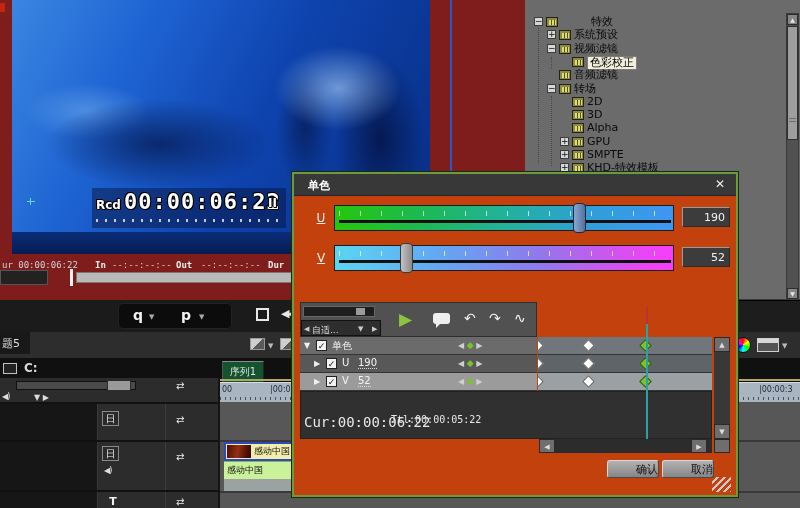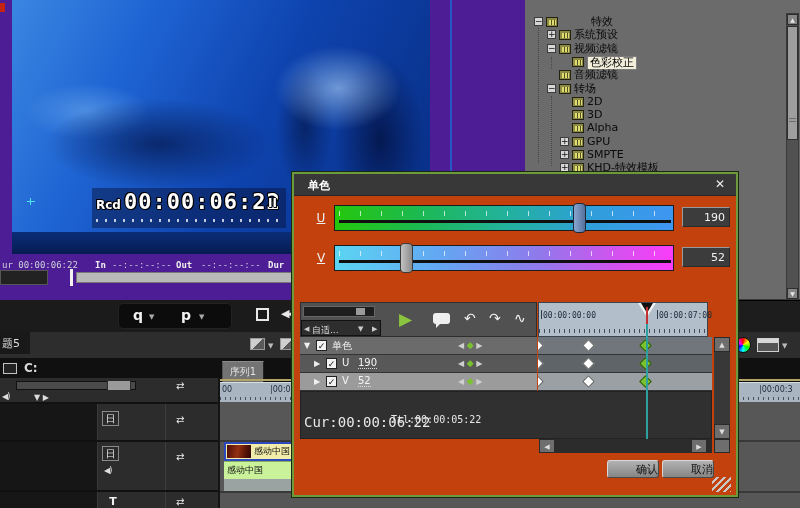--- a/index.html
+++ b/index.html
@@ -3,21 +3,21 @@
 <meta charset="utf-8">
 <style>
   html,body{margin:0;padding:0;background:#000;}
   *{box-sizing:border-box;}
   #screen{position:relative;width:800px;height:508px;overflow:hidden;
     font-family:"DejaVu Sans",sans-serif;background:#000;}
   .abs{position:absolute;}
   .mono{font-family:"DejaVu Sans Mono",monospace;}
 
   
-  #preview{left:0;top:0;width:525px;height:300px;background:#4c1d95;}
+  #preview{left:0;top:0;width:525px;height:300px;background:#7f1d1d;}
   #preview-image{left:12px;top:0;width:418px;height:232px;
     background:
       radial-gradient(90px 60px at 78% 38%, rgba(190,225,255,.55), rgba(190,225,255,0) 70%),
       radial-gradient(40px 90px at 70% 55%, rgba(6,30,90,.8), rgba(6,30,90,0) 70%),
       radial-gradient(150px 60px at 35% 62%, rgba(5,25,80,.75), rgba(5,25,80,0) 75%),
       radial-gradient(90px 40px at 18% 48%, rgba(120,180,240,.5), rgba(120,180,240,0) 70%),
       radial-gradient(60px 110px at 88% 60%, rgba(4,20,70,.85), rgba(4,20,70,0) 75%),
       linear-gradient(115deg,#3b86e2 0%,#1e63d2 28%,#0e43ae 58%,#082e84 100%);}
   #preview-floor{left:12px;top:232px;width:418px;height:22px;
     background:linear-gradient(#0a2d78,#061c52);}
@@ -79,21 +79,21 @@
   .tb-icon{position:absolute;top:6px;width:15px;height:12px;border:1px solid #9a9a9a;
     background:linear-gradient(135deg,#cfcfcf 50%,#5a5a5a 50%);}
   .tb-dd{position:absolute;top:10px;font-size:7px;color:#bbb;}
   #color-wheel{left:735px;top:5px;width:16px;height:16px;border-radius:50%;
     background:conic-gradient(#f00,#ff0,#0f0,#0ff,#00f,#f0f,#f00);border:1px solid #111;}
   #panel-icon{left:757px;top:6px;width:22px;height:14px;background:#555;border:1px solid #cfcfcf;}
   #panel-icon i{position:absolute;left:0;top:0;width:100%;height:4px;background:#d8d8d8;}
 
   
   #tab-row{left:0;top:358px;width:800px;height:24px;background:#101010;}
-  #seq-tab{left:222px;top:3px;width:42px;height:21px;background:#737373;border-top:1px solid #8a8a8a;
+  #seq-tab{left:222px;top:3px;width:42px;height:21px;background:#14532d;border-top:1px solid #8a8a8a;
     border-left:1px solid #555;border-right:1px solid #222;color:#e2e2e2;font-size:10px;
     text-align:center;line-height:20px;}
   #mon-icon{left:3px;top:5px;width:14px;height:11px;border:1px solid #c2c2c2;background:#222;}
   #snap-icon{left:24px;top:3px;color:#d8d8d8;font-weight:bold;font-size:12px;}
 
   
   #tl-topline{left:220px;top:379px;width:580px;height:2px;background:#b3a468;}
   .ruler-sliver{position:absolute;top:382px;height:20px;background:#a9b5c1;color:#1e2a3a;
     font-size:8px;border-top:1px solid #d7dde2;}
   .ruler-ticks{position:absolute;left:0;bottom:2px;width:100%;height:3px;opacity:.8;
@@ -438,30 +438,20 @@
       </div>
       <span id="play-icon" class="dlg-icon" style="left:98px;top:6px">▶</span>
       <div id="bubble-icon" class="dlg-icon" style="left:132px;top:10px">
           <i></i>
         </div>
       <span class="dlg-icon" style="left:163px;top:7px">↶</span>
       <span class="dlg-icon" style="left:188px;top:7px">↷</span>
       <span class="dlg-icon" style="left:213px;top:7px">∿</span>
     </div>
 
-    <div id="kf-ruler" class="abs">
-      <span class="kf-tick" style="left:2px"></span>
-      <span class="kf-label mono" style="left:4px">00:00:00:00</span>
-      <span class="kf-tick" style="left:118px"></span>
-      <span class="kf-label mono" style="left:120px">00:00:07:00</span>
-      <div id="kf-ruler-ticks"></div>
-      <div id="kf-playhead-outer">
-        <div id="kf-playhead-inner"></div>
-      </div>
-    </div>
 
     <div id="kf-rows" class="abs">
         <div class="kf-row row0" style="top: 0px;">
           <div class="labelpart rowshade0">
             <span class="kf-arrow">▼</span>
             <span class="kf-check">✓</span>
             <span class="kf-name">单色</span>
             <span class="kf-nav">◀ <span class="dia">◆</span> ▶</span>
           </div>
           <div class="tlpart tlshade0">

